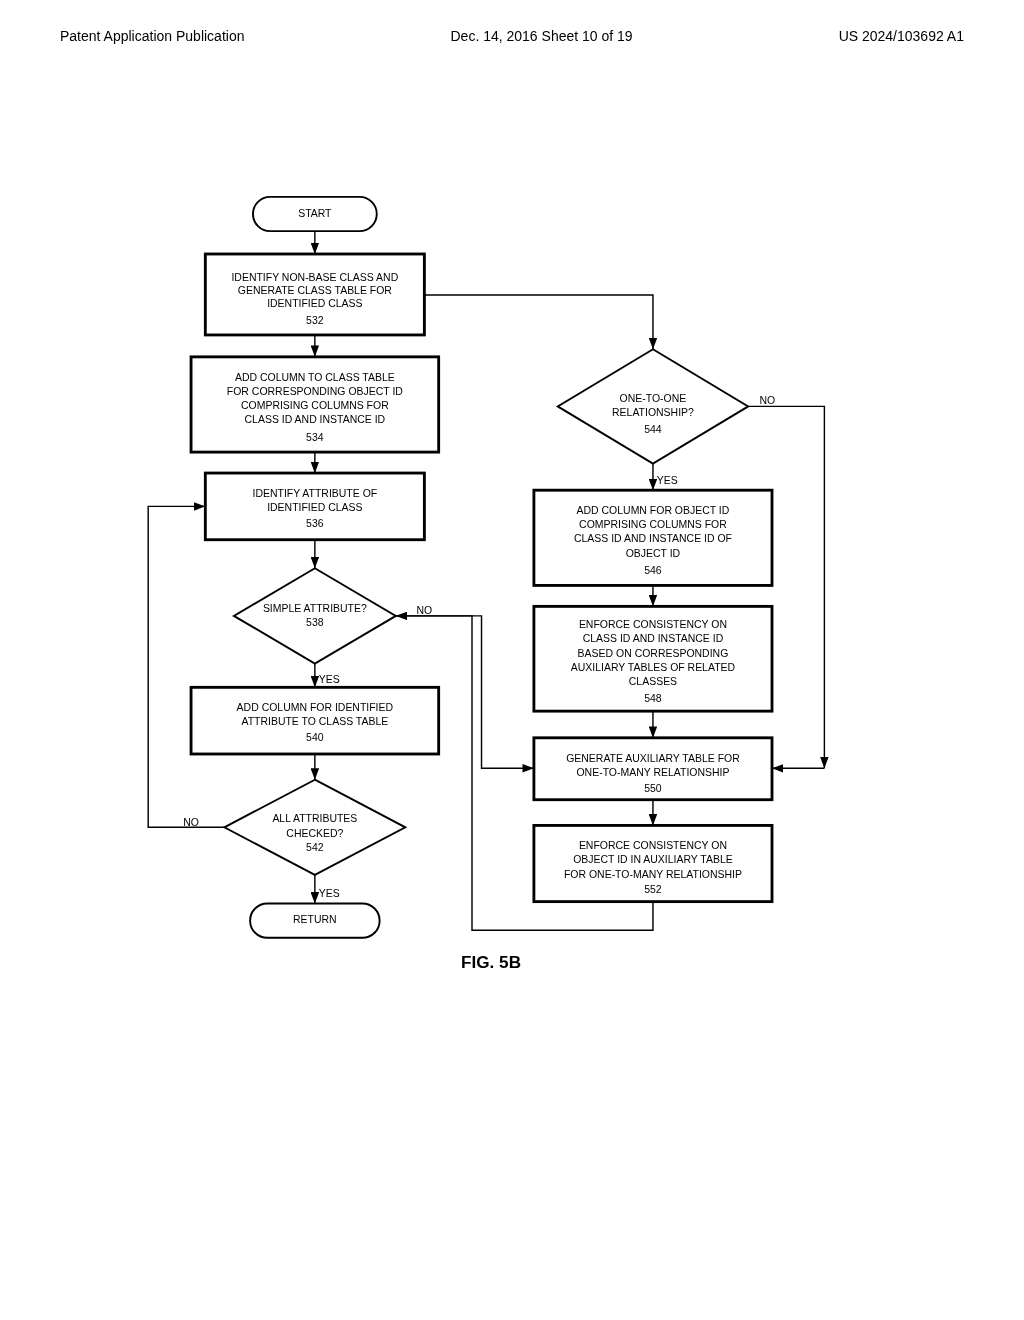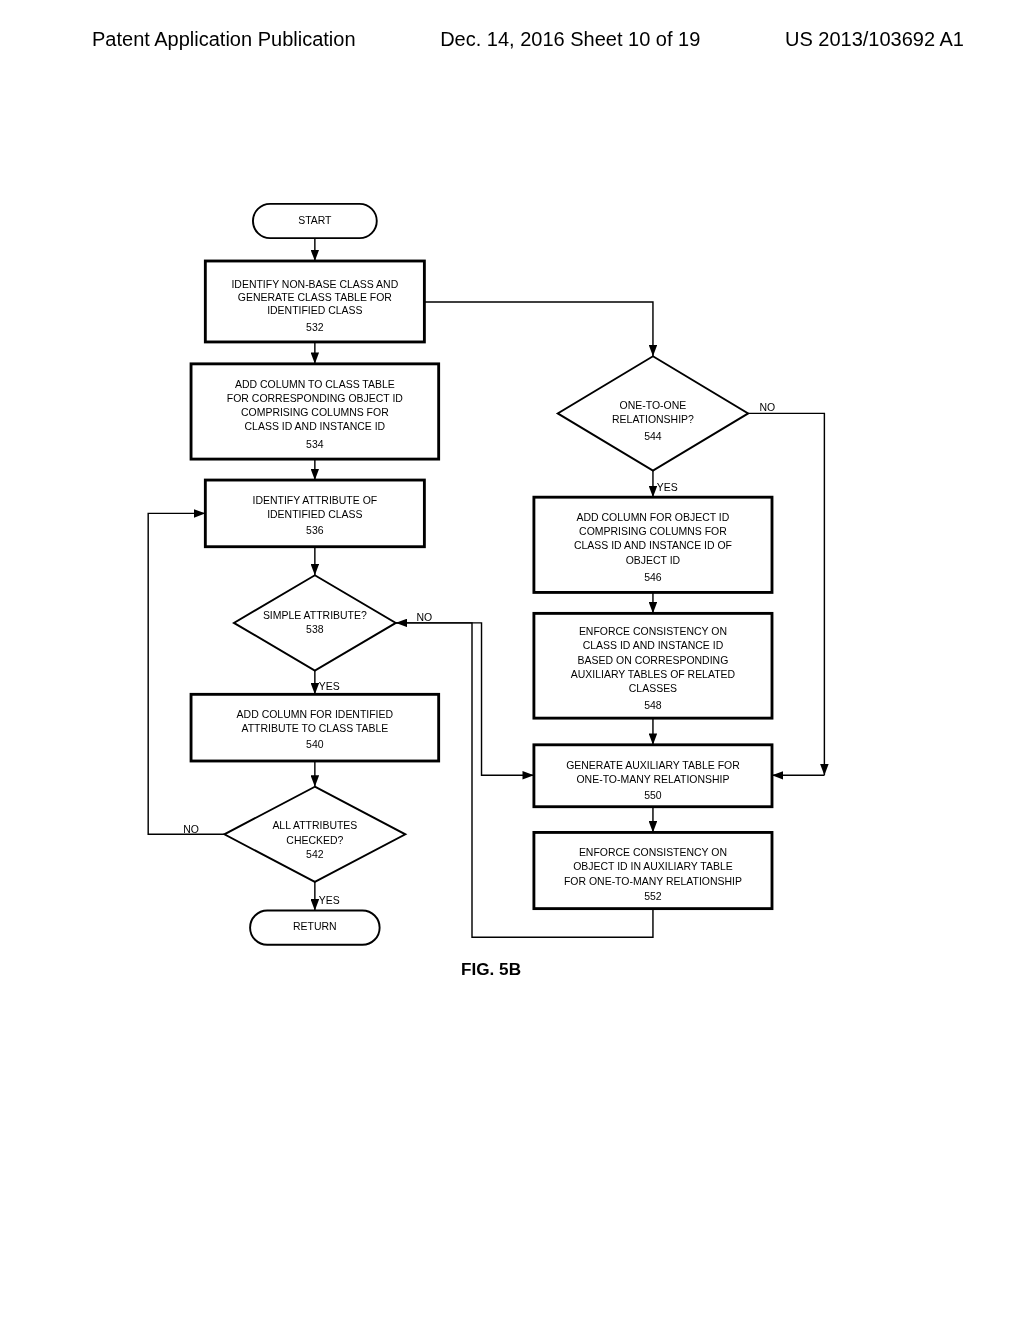--- a/index.html
+++ b/index.html
@@ -10,22 +10,21 @@
       min-height: 1320px;
       position: relative;
       overflow: hidden;
     }
 
     .page-header {
       display: flex;
       justify-content: space-between;
       align-items: center;
       padding: 28px 60px 10px 60px;
-      font-size: 20px;
-      margin-left: 32px;
+      font-size: 14px;
     }
 
     .diagram-area {
       position: relative;
       width: 100%;
       height: 1200px;
       text-align: right;
     }
 
     svg.flowchart {
@@ -77,21 +76,21 @@
       text-anchor: middle;
       fill: black;
     }
   </style>
 </head>
 <body>
 
 <div class="page-header">
   <span>Patent Application Publication</span>
   <span>Dec. 14, 2016  Sheet 10 of 19</span>
-  <span>US 2013/103692 A1</span>
+  <span>US 2024/103692 A1</span>
 </div>
 
 <div class="diagram-area">
   <svg class="flowchart" viewBox="0 0 1024 1260" xmlns="http://www.w3.org/2000/svg">
     <defs>
       <marker id="arrowhead" markerWidth="8" markerHeight="6" refX="8" refY="3" orient="auto">
         <polygon points="0 0, 8 3, 0 6" fill="black"></polygon>
       </marker>
     </defs>
 

